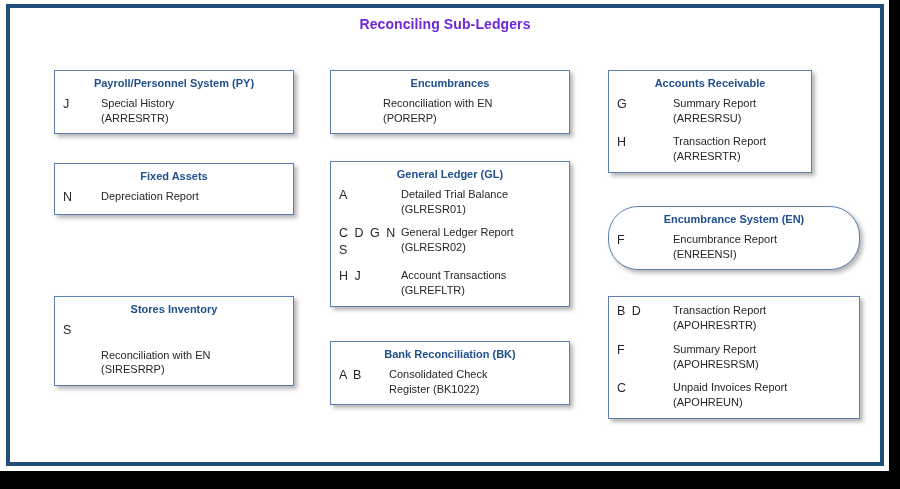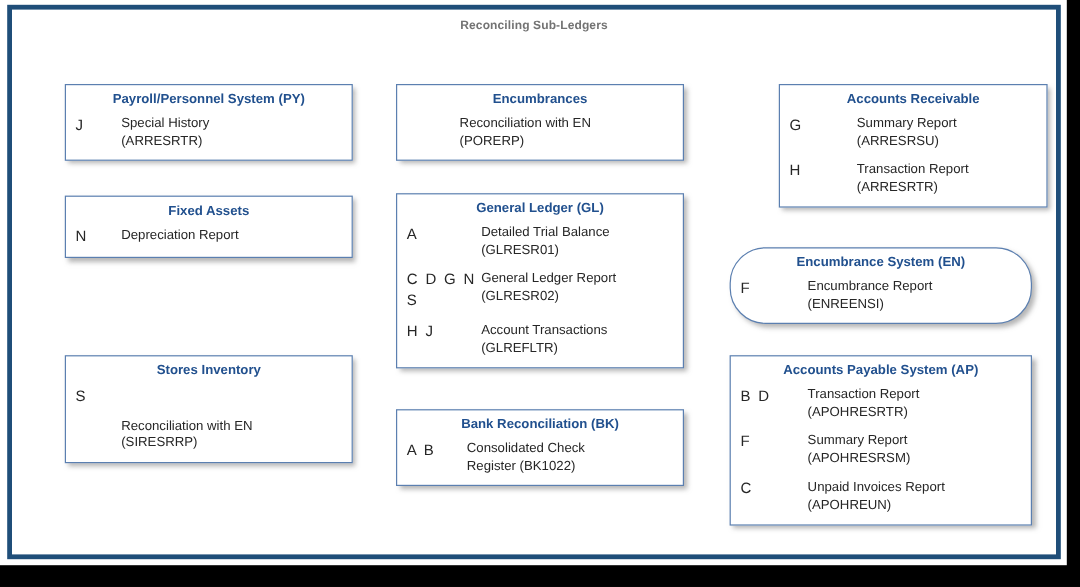--- a/index.html
+++ b/index.html
@@ -42,23 +42,23 @@
     box-sizing: border-box;
   }
 
   
   #diagram-title {
     position: absolute;
     left: 0;
     top: 8px;
     width: 100%;
     text-align: center;
-    font-size: 10px;
+    font-size: 14px;
     font-weight: bold;
-    color: #737373;
+    color: #6d28d9;
     letter-spacing: 0.1px;
   }
 
   
   .box {
     position: absolute;
     background: #ffffff;
     border: 1px solid #5B7FB0;
     box-sizing: border-box;
     box-shadow: 3px 3px 4px rgba(120,120,120,0.55);
@@ -105,21 +105,21 @@
 
   
   #box-payroll      { left: 44px;  top: 62px;  width: 240px; }
   #box-fixed-assets { left: 44px;  top: 155px; width: 240px; }
   #box-stores       { left: 44px;  top: 288px; width: 240px; }
 
   #box-encumbrances { left: 320px; top: 62px;  width: 240px; }
   #box-gl           { left: 320px; top: 153px; width: 240px; }
   #box-bank         { left: 320px; top: 333px; width: 240px; }
 
-  #box-ar           { left: 598px; top: 62px;  width: 224px; margin-left: 41px; }
+  #box-ar           { left: 598px; top: 62px;  width: 204px; }
   #box-en           { left: 598px; top: 198px; width: 252px; border-radius: 30px; }
   #box-ap           { left: 598px; top: 288px; width: 252px; }
 </style>
 </head>
 <body>
 
 <div id="canvas">
   <div id="page">
     <div id="frame">
 
@@ -230,21 +230,20 @@
         <div class="entry">
           <div class="entry-code">F</div>
           <div class="entry-text">
             <div>Encumbrance Report</div>
             <div>(ENREENSI)</div>
           </div>
         </div>
       </div>
 
       <div class="box codew-56" id="box-ap">
-        <div class="box-title">Accounts Payable System (AP)</div>
         <div class="entry">
           <div class="entry-code">B D</div>
           <div class="entry-text">
             <div>Transaction Report</div>
             <div>(APOHRESRTR)</div>
           </div>
         </div>
         <div class="entry">
           <div class="entry-code">F</div>
           <div class="entry-text">

